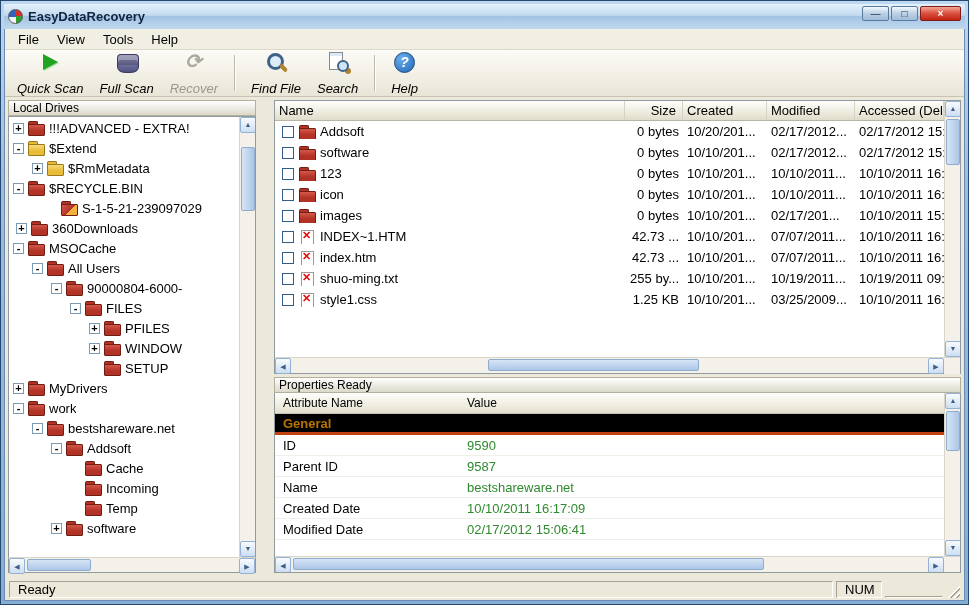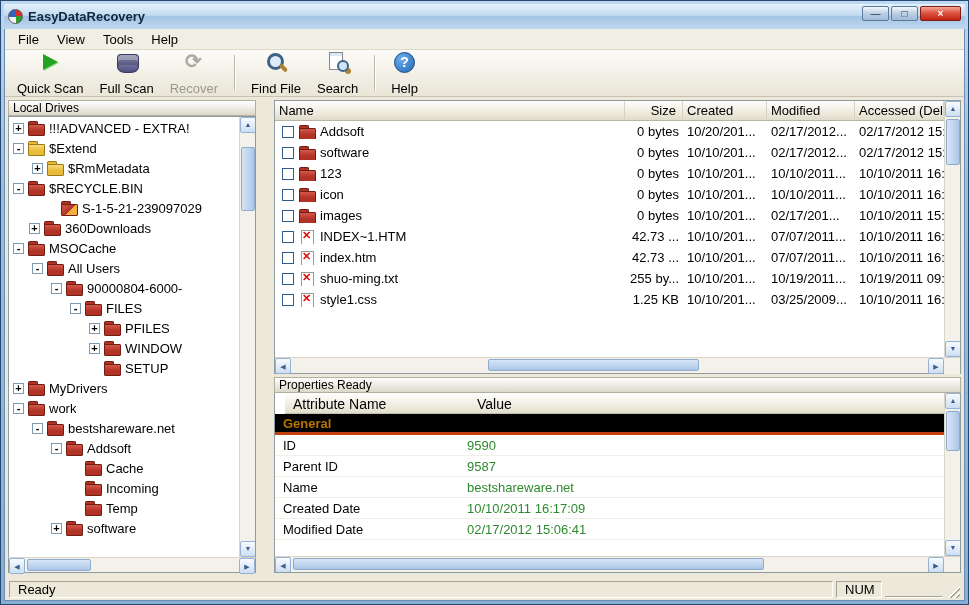--- a/index.html
+++ b/index.html
@@ -31,21 +31,21 @@
 
   
   .menubar { height:21px; flex:none; display:flex; align-items:center; padding-left:4px;
              background:#f1efe3; border-bottom:1px solid #ddd9c8; font-size:13px; }
   .menu-item { padding:2px 9px; color:#000; }
 
   
   .toolbar { height:47px; flex:none; display:flex; align-items:stretch; padding:1px 4px;
              background:linear-gradient(180deg,#fcfbf7,#e9e6d7); border-bottom:1px solid #c6c3b4; }
   .tool-btn { display:flex; flex-direction:column; align-items:center; justify-content:center;
-              padding:2px 8px; font-size:13px; color:#000; gap:7px; }
+              padding:2px 8px; font-size:13px; color:#000; gap:7px;font-style:italic; }
   .tool-btn[data-enabled="false"] { color:#9a988c; }
   .tool-sep { width:1px; background:#bdbaab; margin:4px 8px; box-shadow:1px 0 0 #fff; }
   .tbicon { width:26px; height:23px; position:relative; flex:none; display:block; }
   .tbicon[data-icon="quick-scan"]::before { content:""; position:absolute; left:6px; top:3px;
       border-left:15px solid #22a322; border-top:8px solid transparent; border-bottom:8px solid transparent;
       filter:drop-shadow(1px 1px 0 #9adf9a); }
   .tbicon[data-icon="full-scan"]::before { content:""; position:absolute; left:3px; top:3px;
       width:20px; height:17px; border-radius:4px 4px 8px 8px / 4px 4px 6px 6px;
       background:linear-gradient(#9a9ac6,#50507e);
       box-shadow:inset 0 5px 0 rgba(255,255,255,.3), inset 0 10px 0 rgba(0,0,0,.18);
@@ -140,22 +140,22 @@
   .frow { height:21px; flex:none; display:flex; align-items:center; font-size:13px; }
   .fcell { padding:0 4px; white-space:nowrap; overflow:hidden; }
   .cbx { width:12px; height:12px; flex:none; border:1px solid #355a88; background:#fff; margin:0 5px 0 3px; }
   .fname { white-space:nowrap; overflow:hidden; }
 
   .props-block { flex:1; margin-top:3px; display:flex; flex-direction:column; overflow:hidden; }
   .props-body { flex:1; display:flex; flex-direction:column; overflow:hidden;
                 border:1px solid #8f9b9e; border-top:none; background:#fff; }
   .props-main { flex:1; display:flex; overflow:hidden; }
   .props-content { flex:1; display:flex; flex-direction:column; overflow:hidden; }
-  .p-header { height:21px; flex:none; display:flex; font-size:14px;
-      background:linear-gradient(180deg,#fefefc,#ece9da 75%,#e0ddcd); border-bottom:1px solid #c2bfb0;margin-left:10px; }
+  .p-header { height:21px; flex:none; display:flex; font-size:12px;
+      background:linear-gradient(180deg,#fefefc,#ece9da 75%,#e0ddcd); border-bottom:1px solid #c2bfb0; }
   .phcell { padding:3px 8px; white-space:nowrap; }
   .p-attr { width:184px; flex:none; }
   .p-val  { flex:1; }
   .prow { height:21px; flex:none; display:flex; align-items:center; font-size:13px;
           border-bottom:1px solid #f1f0e8; }
   .prow .pattr { width:184px; flex:none; padding:0 8px; color:#000; white-space:nowrap; }
   .prow .pval { flex:1; padding:0 8px; color:#2e8a2e; white-space:nowrap; overflow:hidden; }
   .prow[data-type="section"] { background:#000000; border-bottom:3px solid #c2410c; }
   .prow[data-type="section"] .pattr { color:#b87400; font-weight:bold; }
 
@@ -250,21 +250,21 @@
             <div class="trow" style="padding-left:4px">
                 <span class="texp" data-exp="minus"></span>
                 <span class="fico" data-icon="folder-red"></span>
                 <span class="tlabel">$RECYCLE.BIN</span>
               </div>
             <div class="trow" style="padding-left:37px">
                 <span class="texp" data-exp="none"></span>
                 <span class="fico" data-icon="folder-red-x"></span>
                 <span class="tlabel">S-1-5-21-239097029</span>
               </div>
-            <div class="trow" style="padding-left:20px">
+            <div class="trow" style="padding-left:7px">
                 <span class="texp" data-exp="plus"></span>
                 <span class="fico" data-icon="folder-red"></span>
                 <span class="tlabel">360Downloads</span>
               </div>
             <div class="trow" style="padding-left:4px">
                 <span class="texp" data-exp="minus"></span>
                 <span class="fico" data-icon="folder-red"></span>
                 <span class="tlabel">MSOCache</span>
               </div>
             <div class="trow" style="padding-left:23px">

